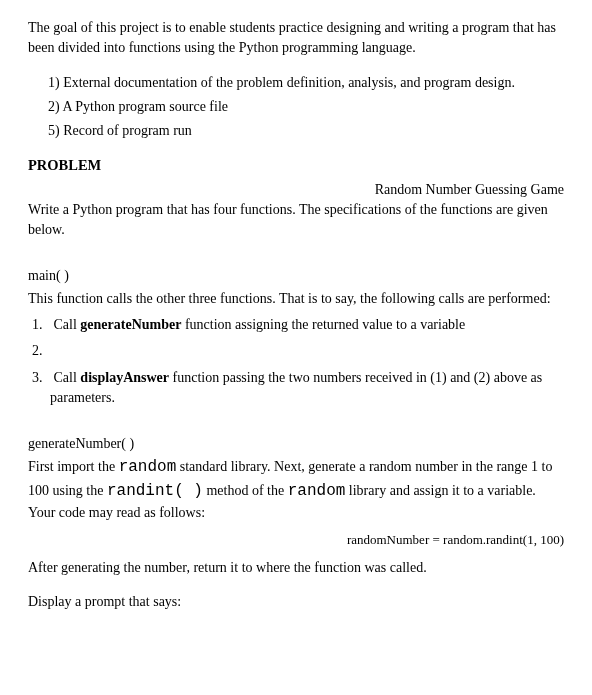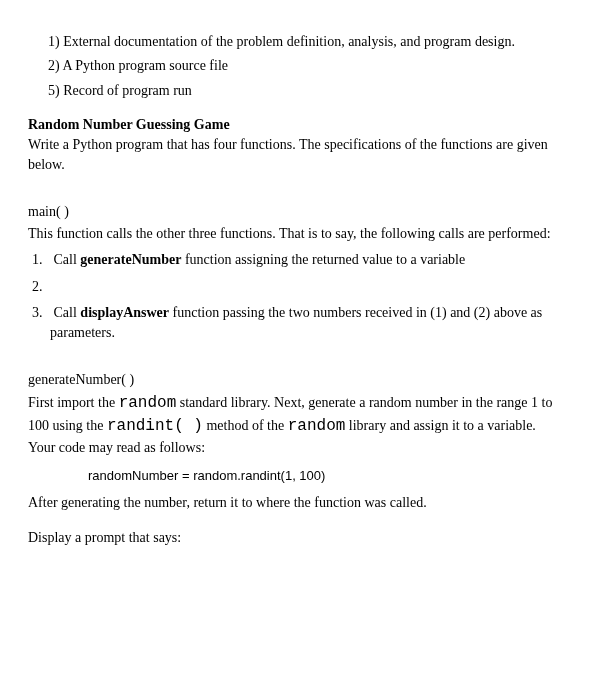--- a/index.html
+++ b/index.html
@@ -35,50 +35,53 @@
     .numbered-list {
       margin-left: 4px;
       margin-bottom: 4px;
     }
     .code-inline {
       font-family: Courier New, Courier, monospace;
       font-size: 16px;
       background: none;
     }
     .code-block {
-      font-family: Liberation Sans, sans-serif;
+      font-family: Liberation Serif, serif;
       font-size: 13px;
-      text-align: left;
+      text-align: right;
       margin: 8px 0 8px 60px;
     }
     .problem-title {
-      font-weight: bold;
+      font-weight: normal;
       font-size: 14px;
+      text-align: right;
     }
     .section-header {
       font-weight: bold;
       font-size: 14.5px;
       margin-bottom: 3px;
     }
   </style>
 </head>
 <body>
 
 <div class="section">
+  <p>The goal of this project is to enable students practice designing and writing a program that has been divided into functions using the Python programming language.</p>
 </div>
 
 <div class="section">
   <div class="numbered-list">
     <div class="list-item">1) External documentation of the problem definition, analysis, and program design.</div>
     <div class="list-item">2) A Python program source file</div>
     <div class="list-item">5) Record of program run</div>
   </div>
 </div>
 
 <div class="section">
+  <div class="section-header">PROBLEM</div>
   <div class="problem-title">Random Number Guessing Game</div>
   <p>Write a Python program that has four functions. The specifications of the functions are given below.</p>
 </div>
 
 <div class="section">
   <div class="sub-heading">main( )</div>
   <p>This function calls the other three functions. That is to say, the following calls are performed:</p>
   <div>
     <div style="display:flex; margin-bottom:6px; margin-left:4px;">
       <span style="min-width:18px;">1.</span>

